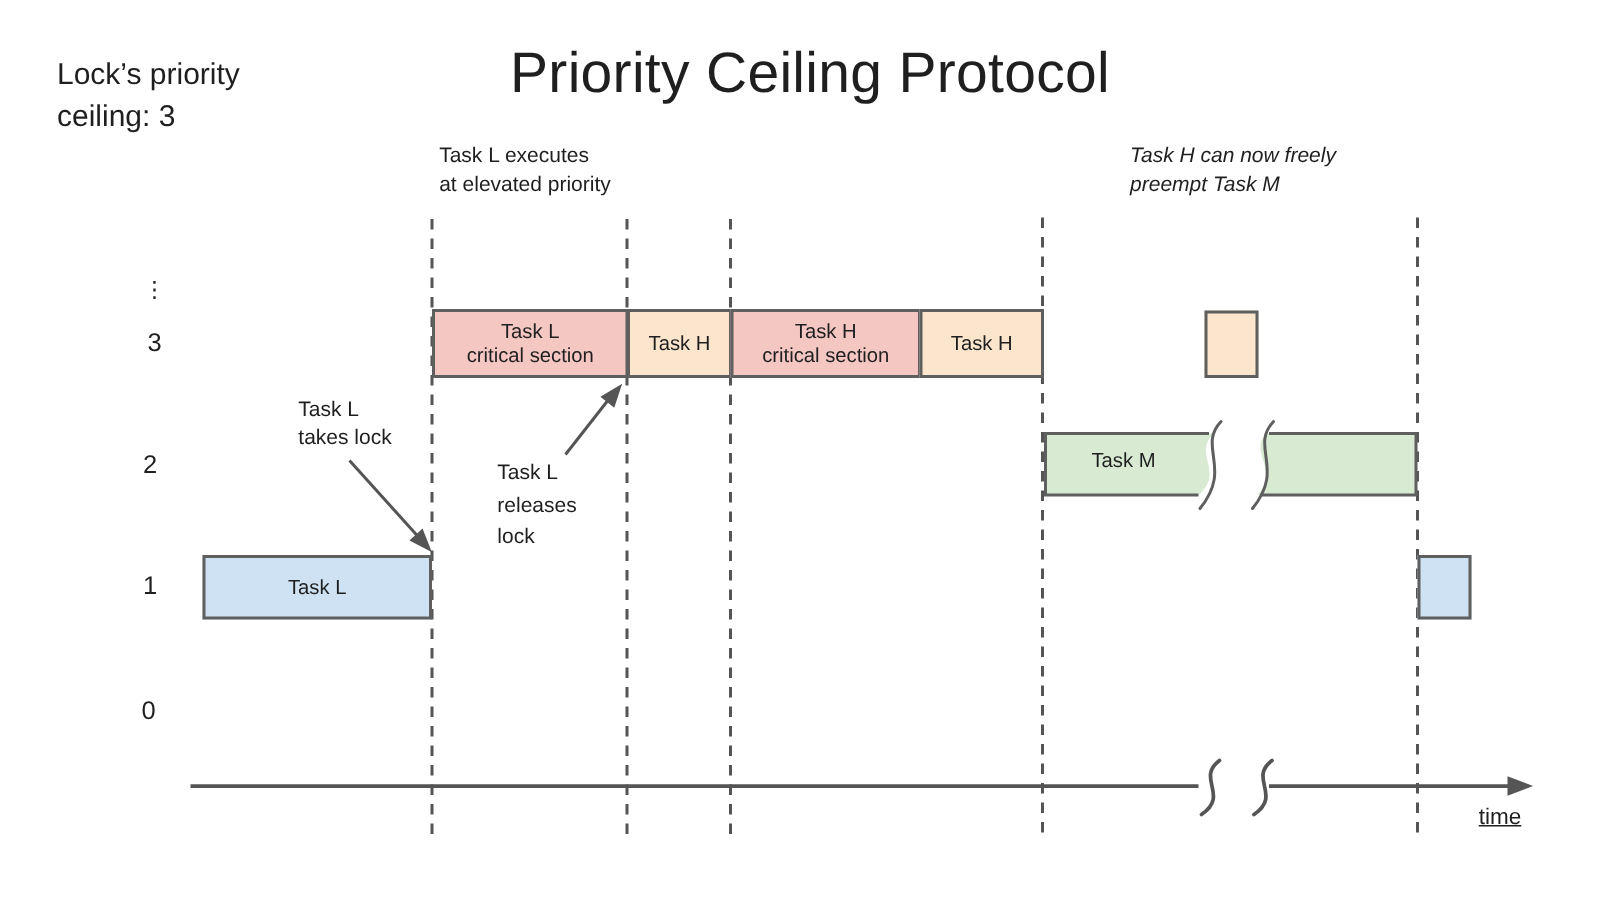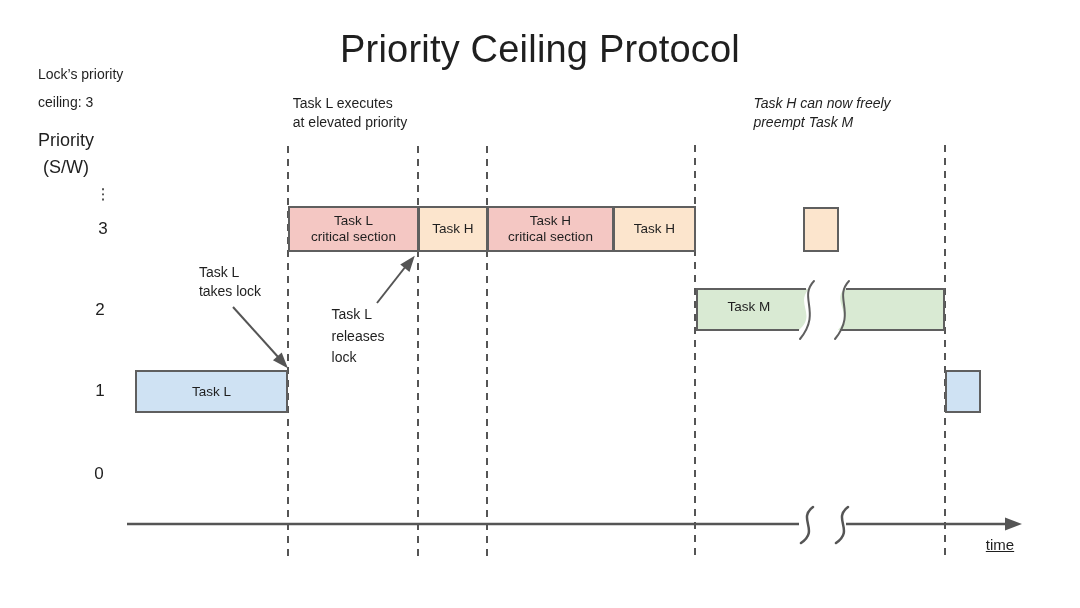--- a/index.html
+++ b/index.html
@@ -6,21 +6,21 @@
   .stage {
     position:relative; width:1080px; height:608px; background:#ffffff;
     font-family:"Liberation Sans", sans-serif; color:#1f1f1f; overflow:hidden;
   }
   .pre { white-space:pre-line; }
   svg.layer { position:absolute; left:0; top:0; }
   .title {
     position:absolute; left:0; right:0; top:28px; text-align:center;
     font-size:38px; letter-spacing:0.2px;
   }
-  .lock-note { position:absolute; left:38px; top:60px; font-size:14px; line-height:28px; }
+  .lock-note { position:absolute; left:38px; top:36px; font-size:20px; line-height:28px; }
   .y-label { position:absolute; left:66px; top:127px; transform:translateX(-50%);
              text-align:center; font-size:18px; line-height:27px; }
   .ellipsis { position:absolute; left:103px; top:186px; transform:translateX(-50%);
               font-size:15px; line-height:15px; }
   .tick { position:absolute; transform:translateX(-50%); font-size:17px; }
   .ann { position:absolute; transform:translateX(-50%); 
          font-size:14px; line-height:19px; white-space:pre-line; }
   .bar {
     position:absolute; box-sizing:border-box; border:2px solid #5f5f5f;
     display:flex; align-items:center; justify-content:center; text-align:center;
@@ -74,22 +74,20 @@
         <path d="M846,289 L944,289 L944,330 L840,330"></path>
         <path d="M814,281 C798,298 822,312 800,339" stroke-linecap="round"></path>
         <path d="M849,281 C833,298 857,312 835,339" stroke-linecap="round"></path>
       </g>
     </g>
   </svg>
 
   <div class="title">Priority Ceiling Protocol</div>
   <div class="lock-note pre">Lock’s priority
 ceiling: 3</div>
-  <div class="y-label pre">Priority
-(S/W)</div>
   <div class="ellipsis">⋮</div>
   <div class="tick" style="left:103px; top:219px;">3</div>
   <div class="tick" style="left:100px; top:300px;">2</div>
   <div class="tick" style="left:100px; top:381px;">1</div>
   <div class="tick" style="left:99px; top:464px;">0</div>
   <div class="time-label">time</div>
 
   <div class="ann" style="left:350px; top:94px;">Task L executes
 at elevated priority</div>
   <div class="ann" style="left:822px; top:94px;font-style:italic;">Task H can now freely

